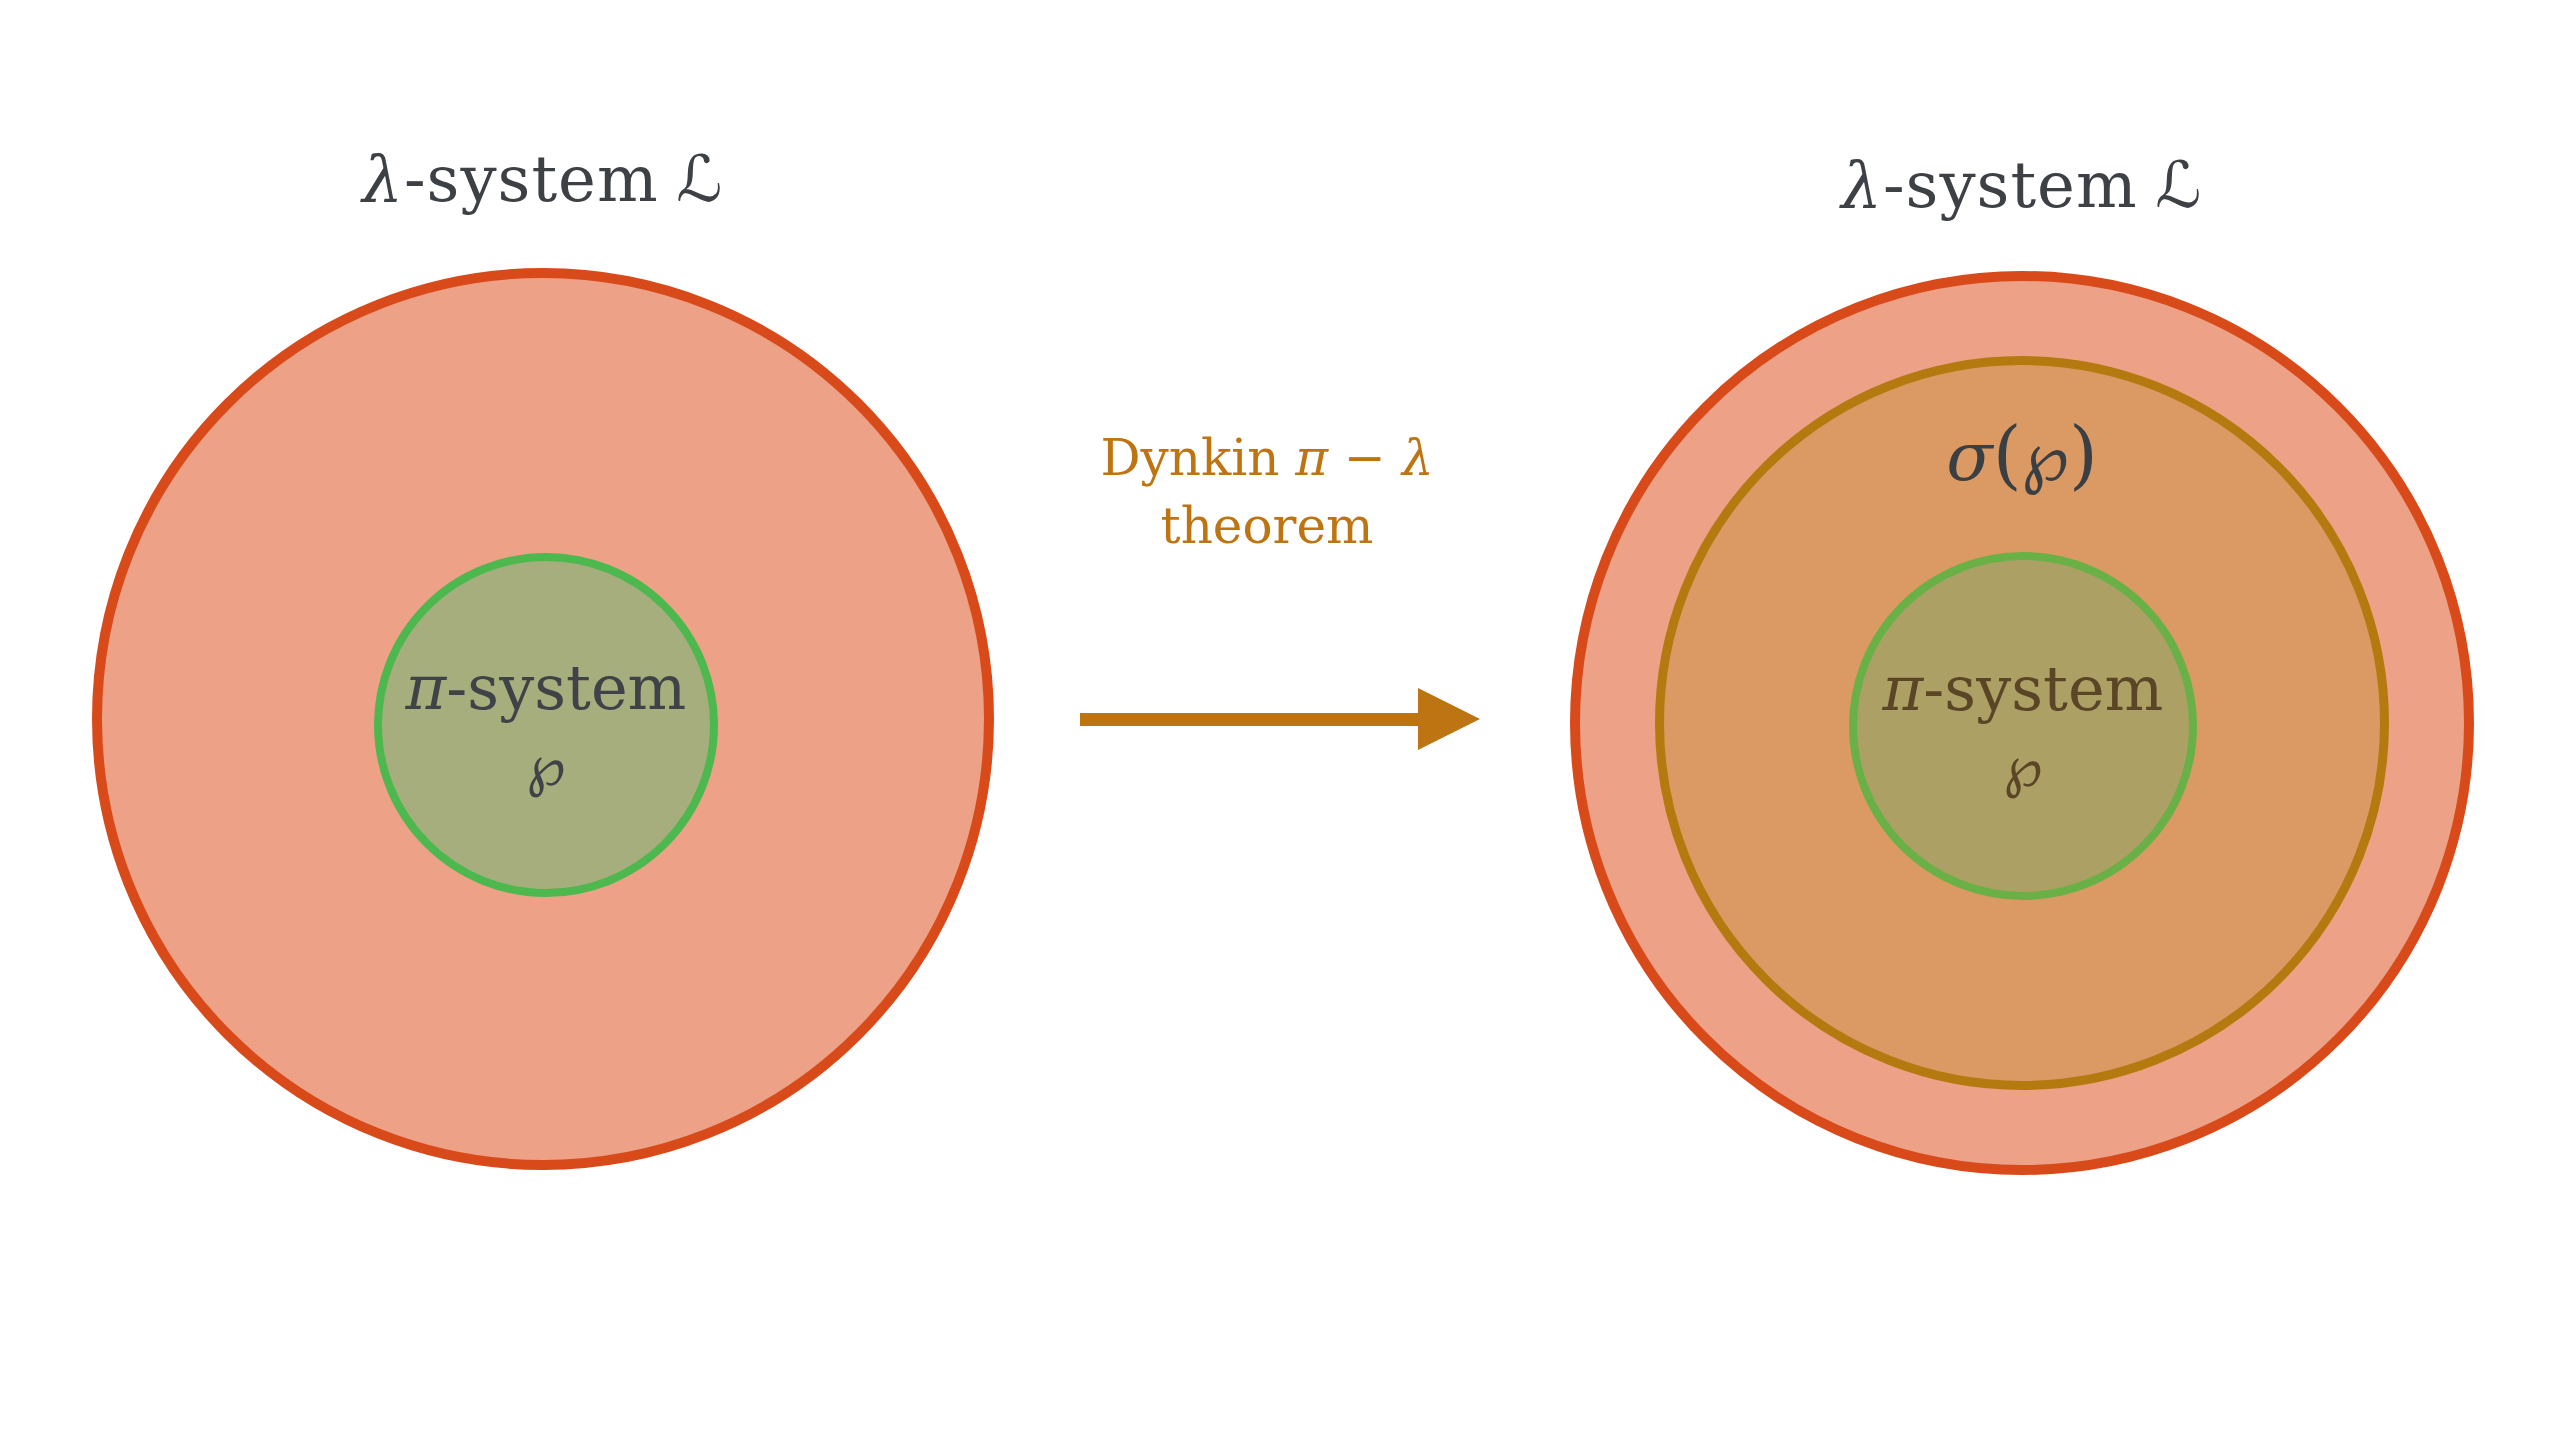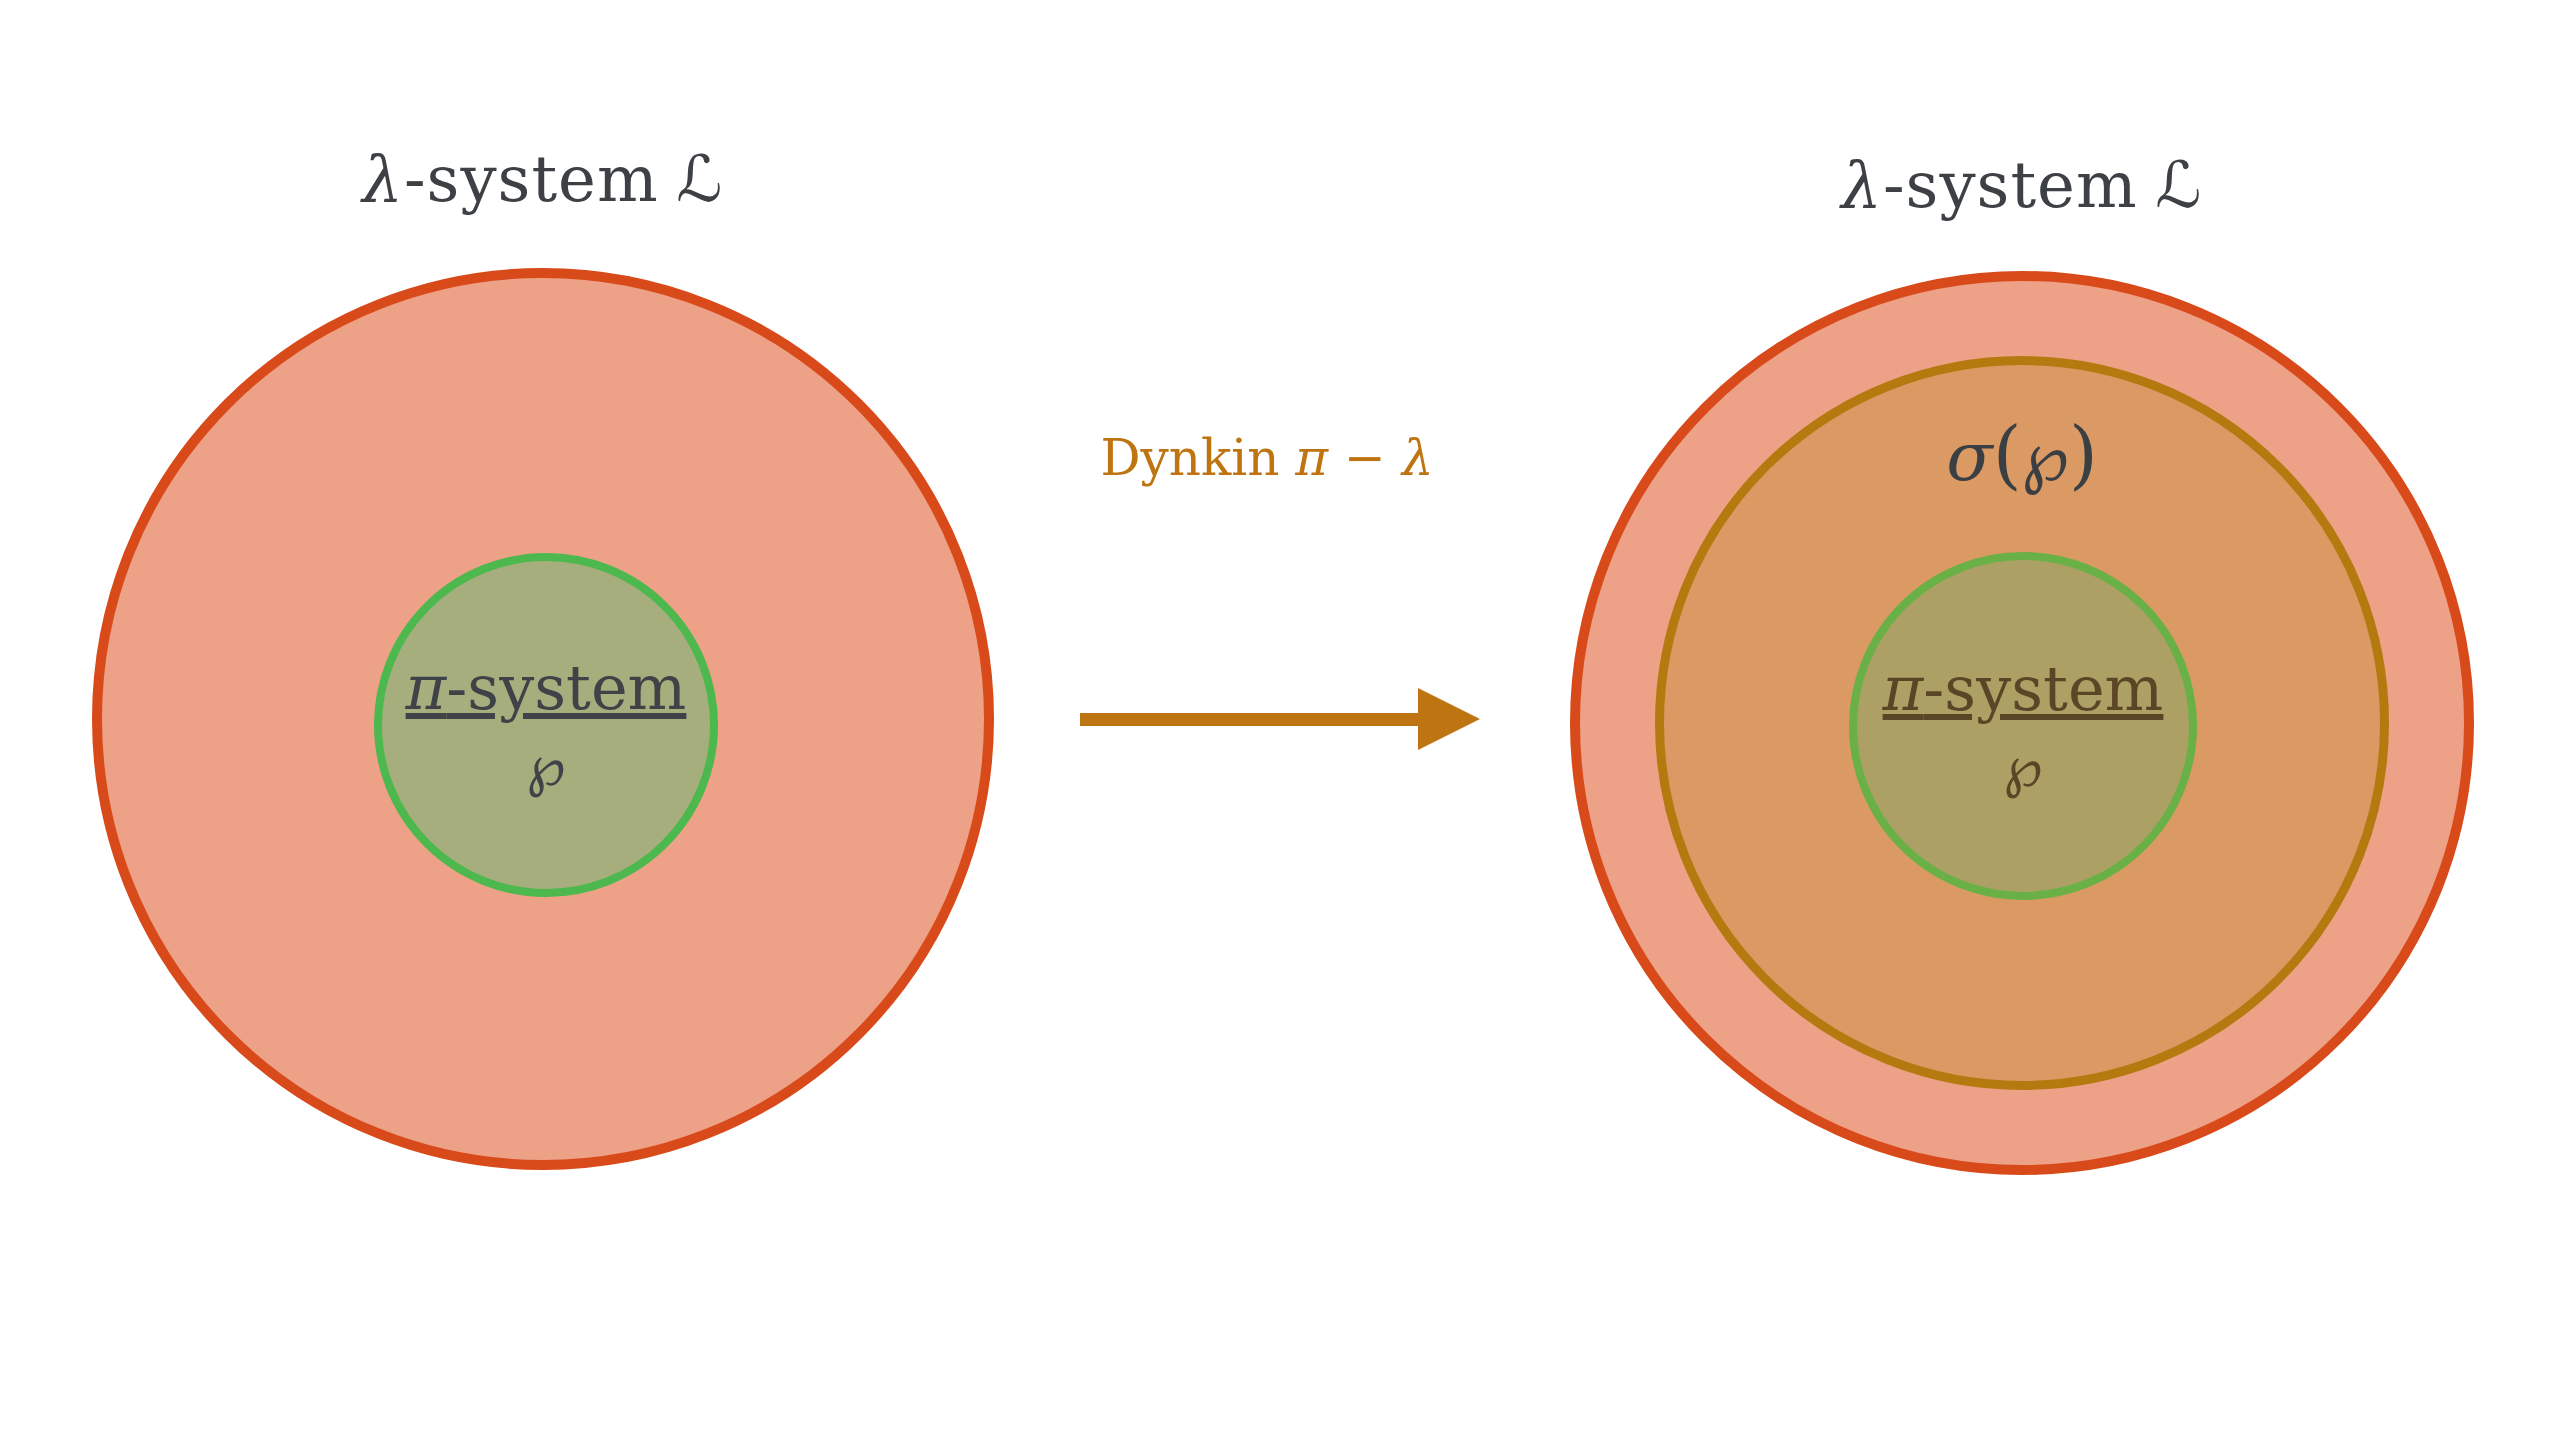--- a/index.html
+++ b/index.html
@@ -35,21 +35,21 @@
   .inner-label {
     position: absolute;
     inset: 0;
     display: flex;
     flex-direction: column;
     align-items: center;
     justify-content: center;
     text-align: center;
     line-height: 1.22;
   }
-  .inner-line1 { font-size: 62px; white-space: nowrap; text-decoration: underline; }
+  .inner-line1 { font-size: 62px; white-space: nowrap; }
   .inner-line2 { font-size: 56px; margin-top: 6px; }
 
   .sigma-label {
     position: absolute;
     left: 50%;
     top: 46px;
     transform: translateX(-50%);
     font-size: 68px;
     white-space: nowrap;
   }
@@ -100,20 +100,21 @@
         </div>
         <div class="inner-line2 script">℘</div>
       </div>
     </div>
   </div>
 
   <div class="theorem-caption" style="color: rgb(189, 116, 17);">
     <div>
       <span>Dynkin </span><span class="math-it">π − λ</span>
     </div>
+    <div>theorem</div>
   </div>
 
   <div class="arrow">
     <div class="arrow-shaft" style="background-color: rgb(189, 116, 17);"></div>
     <div class="arrow-head" style="border-left-color: rgb(189, 116, 17);"></div>
   </div>
 
   <div class="fig-title" style="left: 2022px; top: 148px; color: rgb(61, 65, 69);">
     <span class="math-it">λ</span><span>-system</span><span class="script title-script">ℒ</span>
   </div>

